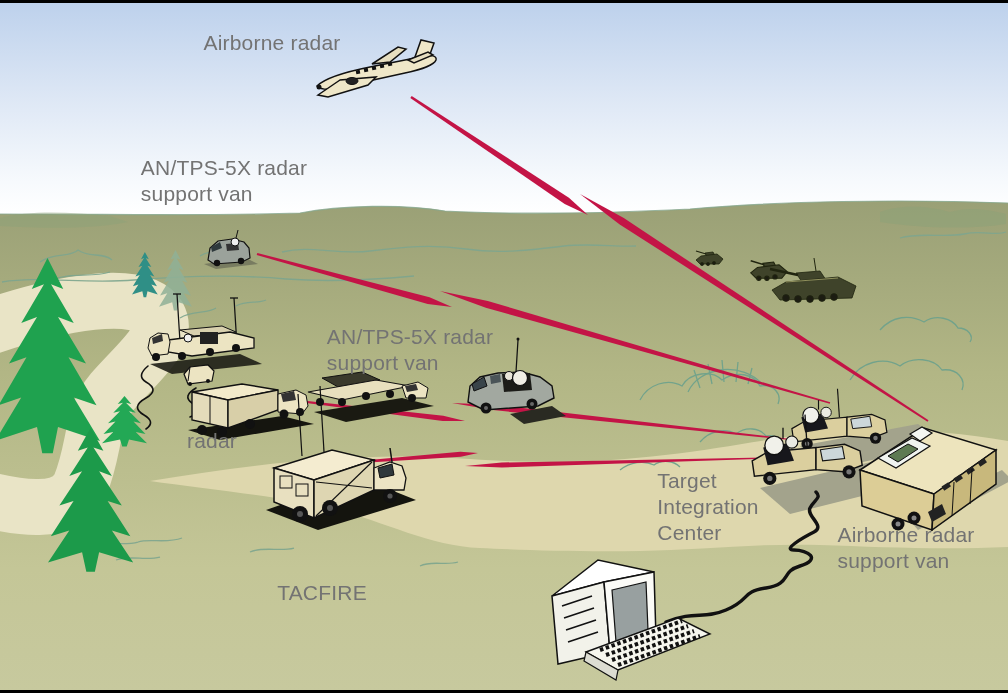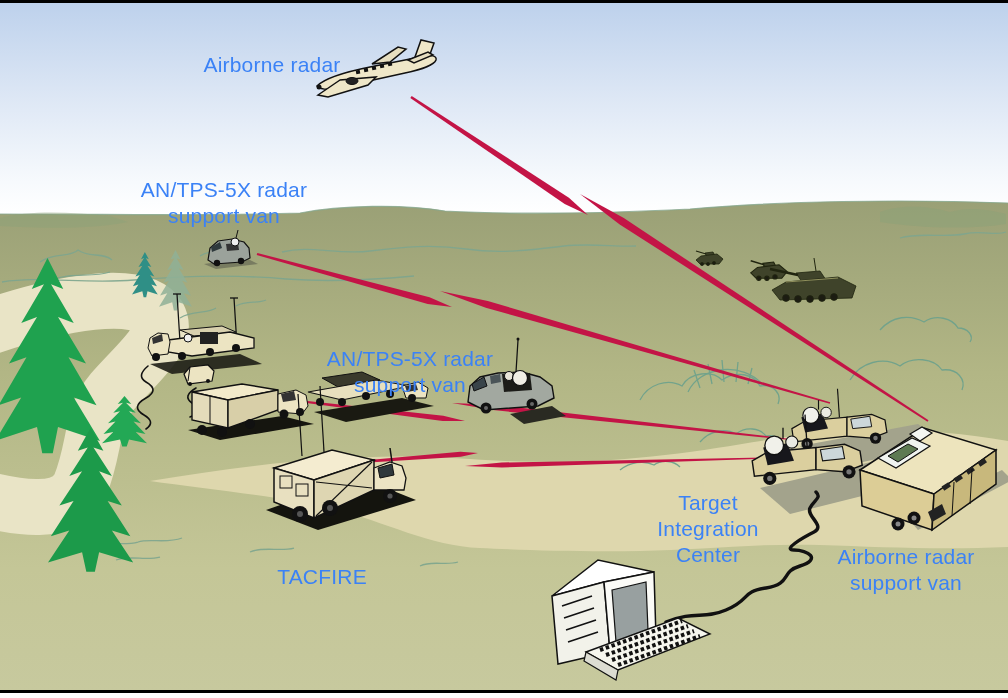--- a/index.html
+++ b/index.html
@@ -3,22 +3,22 @@
 <meta charset="utf-8">
 <style>
   html,body{margin:0;padding:0;background:#fff;}
   #stage{
     position:relative;width:1008px;height:698px;overflow:hidden;background:#fff;
     font-family:"Liberation Sans", sans-serif;
   }
   #scene{position:absolute;left:0;top:0;}
   .lbl{
     position:absolute;transform:translateX(-50%);
-    text-align:center;color:#3b82f6;font-size:21px;line-height:26px;
-    white-space:nowrap;letter-spacing:.2px;margin-top:22px;
+    color:#737373;font-size:21px;line-height:26px;
+    white-space:nowrap;letter-spacing:.2px;
   }
 </style>
 </head>
 <body>
 
 <div id="stage">
 
 <svg id="scene" width="1008" height="698" viewBox="0 0 1008 698">
   <defs>
     <linearGradient id="sky" x1="0" y1="0" x2="0" y2="1">
@@ -327,22 +327,23 @@
 </div>
 <div class="lbl" style="left:224px;top:155px;">
   <div>AN/TPS-5X radar</div>
   <div>support van</div>
 </div>
 <div class="lbl" style="left:410px;top:324px;">
   <div>AN/TPS-5X radar</div>
   <div>support van</div>
 </div>
 <div class="lbl" style="left:212px;top:428px;">
-</div>
-<div class="lbl" style="left:322px;top:542px;">
+  <div>radar</div>
+</div>
+<div class="lbl" style="left:322px;top:580px;">
   <div>TACFIRE</div>
 </div>
 <div class="lbl" style="left:708px;top:468px;">
   <div>Target</div>
   <div>Integration</div>
   <div>Center</div>
 </div>
 <div class="lbl" style="left:906px;top:522px;">
   <div>Airborne radar</div>
   <div>support van</div>

